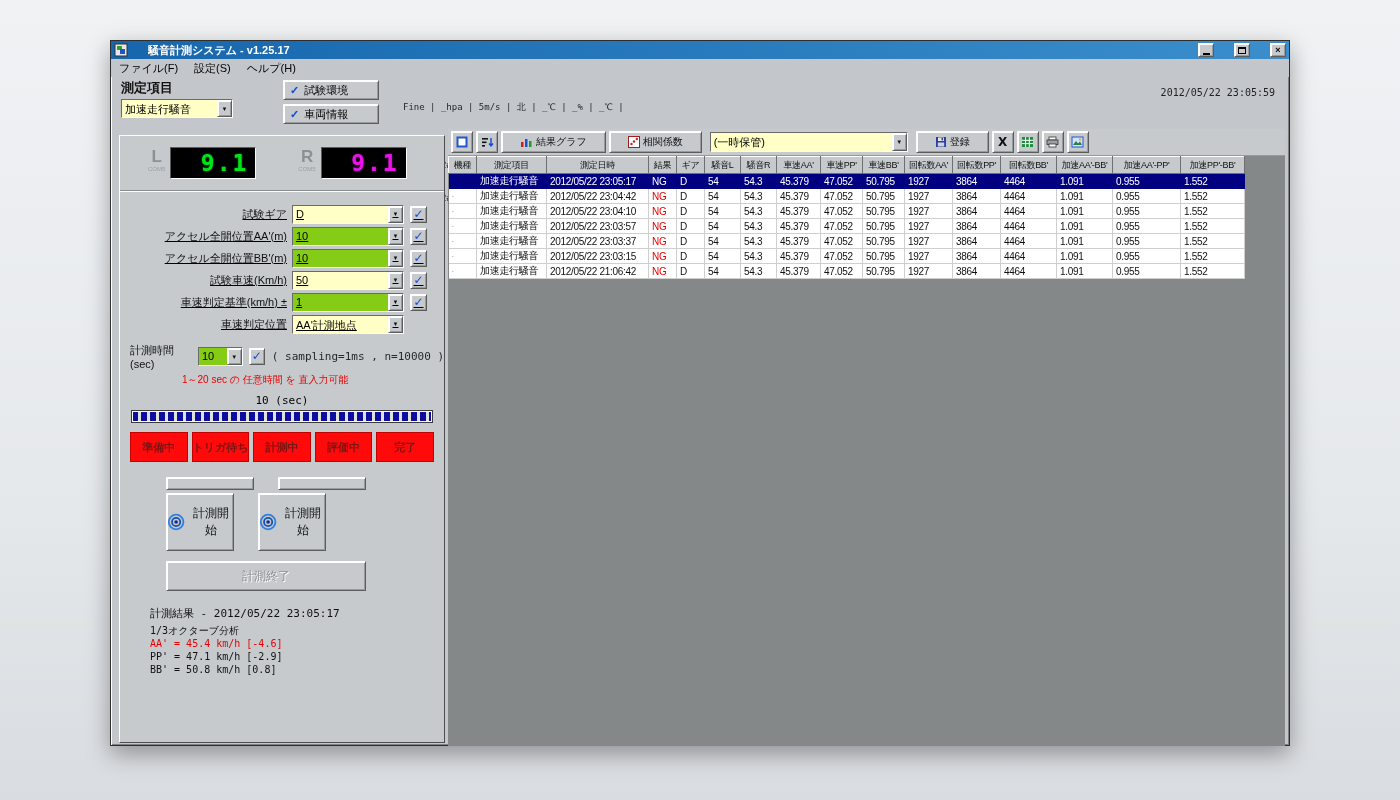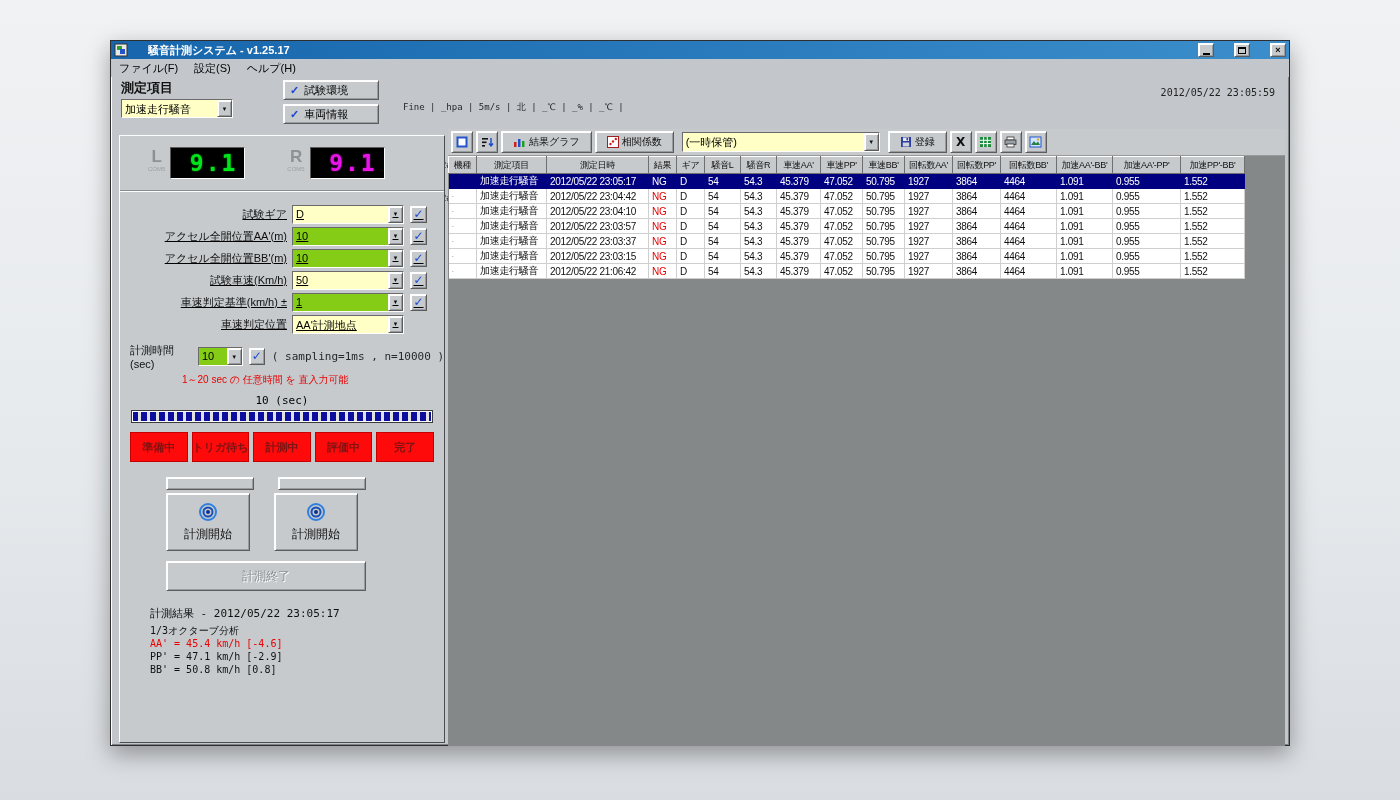--- a/index.html
+++ b/index.html
@@ -48,21 +48,21 @@
   .clock { position:absolute; right:14px; top:10px; font-size:10px; color:#222; }
 
   
   .left-panel { position:absolute; left:8px; top:94px; width:326px; height:608px;
     background:#c6cacd; border:1px solid; border-color:#fdfdfd #4d4d4d #4d4d4d #fdfdfd; }
   .led-row { height:54px; display:flex; align-items:center; }
   .led-group { display:flex; align-items:center; }
   .led-group.first { margin-left:28px; } .led-group.second { margin-left:42px; }
   .led-label { text-align:center; color:#8d9194; font-weight:bold; font-size:17px; line-height:12px; }
   .led-sub { font-size:6px; color:#9ba0a3; font-weight:normal; }
-  .led-box { width:75px; height:32px; margin-left:5px; background:#000;
+  .led-box { width:86px; height:32px; margin-left:5px; background:#000;
     border:1px solid; border-color:#5c5c5c #fdfdfd #fdfdfd #5c5c5c;
     display:flex; align-items:center; justify-content:flex-end; padding-right:7px; }
   .led-val { font-family:"DejaVu Sans Mono",monospace; font-weight:bold; font-size:23px; letter-spacing:2px; }
   .led-val.green { color:#00e41c; text-shadow:0 0 2px #00a010; }
   .led-val.magenta { color:#ea14ea; text-shadow:0 0 2px #a010a0; }
 
   .form-box { position:absolute; top:54px; left:0; right:0; bottom:0;
     border-top:1px solid #8a8e91; box-shadow: inset 0 1px 0 #fdfdfd; padding-top:12px; overflow:hidden; }
 
   .field-row { display:flex; align-items:center; height:22px; padding-left:2px;text-decoration:underline; }
@@ -88,35 +88,35 @@
     background-image:repeating-linear-gradient(90deg,#0d0d9e 0 6px,#dfe1e3 6px 9px);
     box-shadow: inset 0 0 0 1px #fff; }
   .status-row { display:flex; gap:4px; margin:9px 10px 0; }
   .status-cell { flex:1; height:30px; background:#ff0a0a; color:#7c1414; font-size:11px; font-weight:bold;
     display:flex; align-items:center; justify-content:center; white-space:nowrap; overflow:hidden;
     border:1px solid #c40000; }
 
   .mini-row { display:flex; gap:24px; margin:15px 0 0 46px; }
   .mini-btn { width:88px; height:13px; }
   .start-row { display:flex; gap:24px; margin:3px 0 0 46px; }
-  .start-btn { width:84px; height:58px; display:flex; flex-direction:column; align-items:center;
+  .start-btn { width:68px; height:58px; display:flex; flex-direction:row; align-items:center;
     justify-content:center; gap:4px; font-size:12px; color:#101010; }
   .stop-btn { display:block; width:200px; height:30px; margin:10px 0 0 46px; font-size:12px;
     color:#8d9194; text-shadow:1px 1px 0 #fff; text-align:center; line-height:28px; }
 
   .result-block { margin:16px 0 0 30px; font-family:"DejaVu Sans Mono",monospace; font-size:10px;
     color:#101010; line-height:13px; }
   .result-title { font-size:11px; margin-bottom:4px; }
   .result-line.red { color:#e80000; }
 
   
   .work-area { position:absolute; left:337px; top:88px; width:837px; height:617px; background:#858889; }
   .toolbar { height:27px; background:#c6cacd; display:flex; align-items:center; gap:3px; padding:0 3px;
     border-bottom:1px solid #97999b; }
-  .tb-btn { height:22px; display:flex; align-items:center; gap:3px; padding:0 11px; font-size:10px;
+  .tb-btn { height:22px; display:flex; align-items:center; gap:3px; padding:0 18px; font-size:10px;
     color:#101010; white-space:nowrap; }
   .tb-btn.sq { width:22px; padding:0; justify-content:center; }
   .tb-combo { width:198px; height:20px; margin:0 5px; background:#ffffc6; }
   .x-glyph { font-weight:bold; font-size:12px; font-family:"DejaVu Sans",sans-serif; }
 
   table.grid { border-collapse:collapse; table-layout:fixed; width:797px; font-size:10px; }
   .grid th { height:17px; background:#c6cacd; font-weight:normal; font-size:9px; color:#101010;
     border:1px solid; border-color:#fdfdfd #6f6f6f #6f6f6f #fdfdfd; padding:0 1px;
     overflow:hidden; white-space:nowrap; letter-spacing:-0.3px; }
   .grid td { height:15px; background:#fff; border-right:1px solid #cfcfcf; border-bottom:1px solid #cfcfcf;

